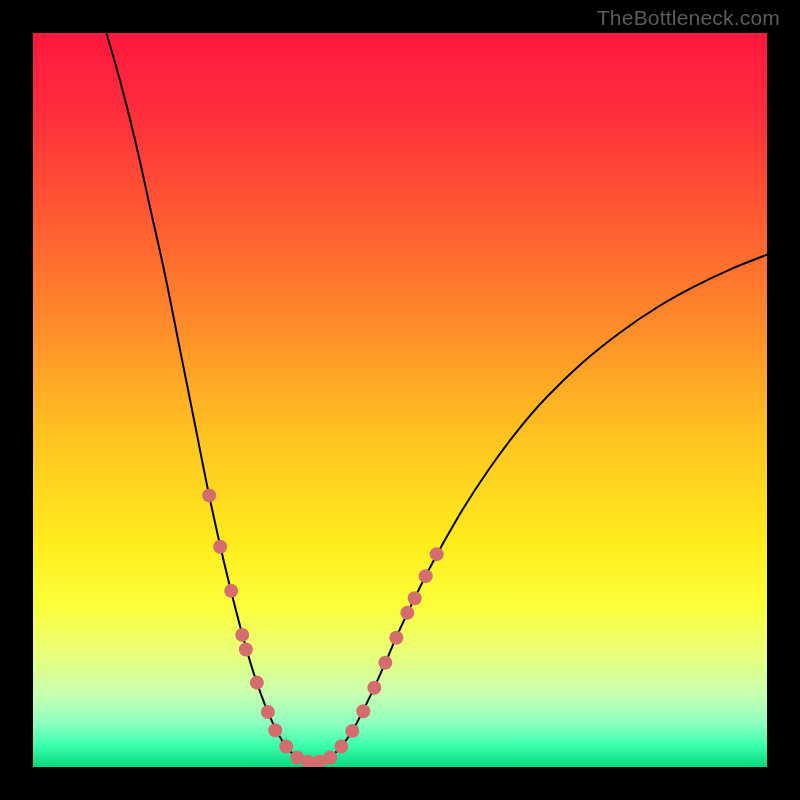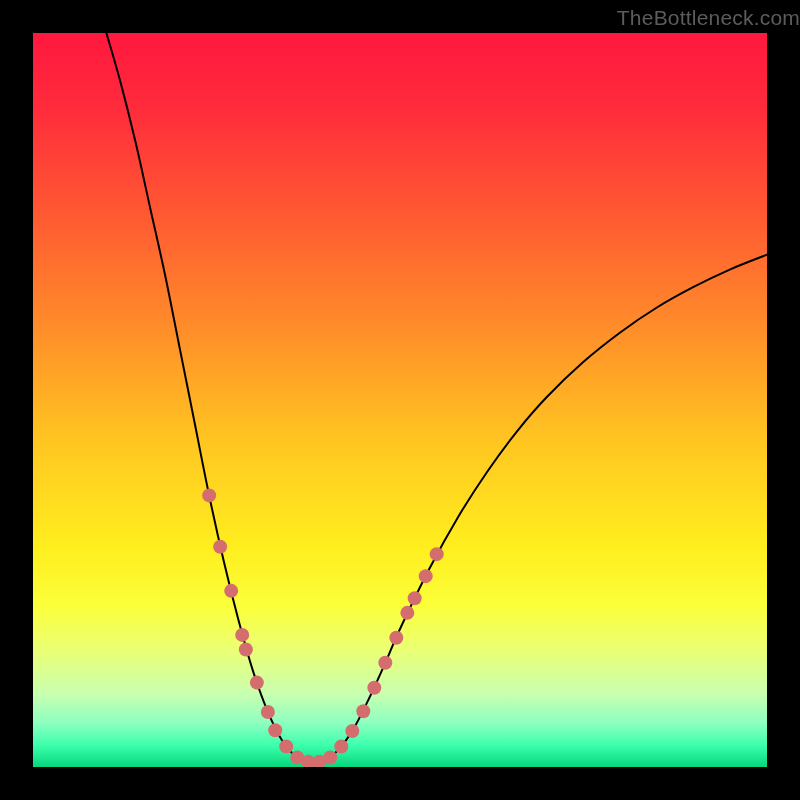--- a/index.html
+++ b/index.html
@@ -12,21 +12,21 @@
   }
   .outer {
     width: 800px;
     height: 800px;
     background: #000;
     position: relative;
   }
   .watermark {
     position: absolute;
     top: 6px;
-    right: 0;
+    right: 20px;
     color: #5c5c5c;
     font-size: 21px;
     font-weight: 500;
     letter-spacing: 0.2px;
     z-index: 3;
   }
   .plot {
     position: absolute;
     left: 33px;
     top: 33px;

